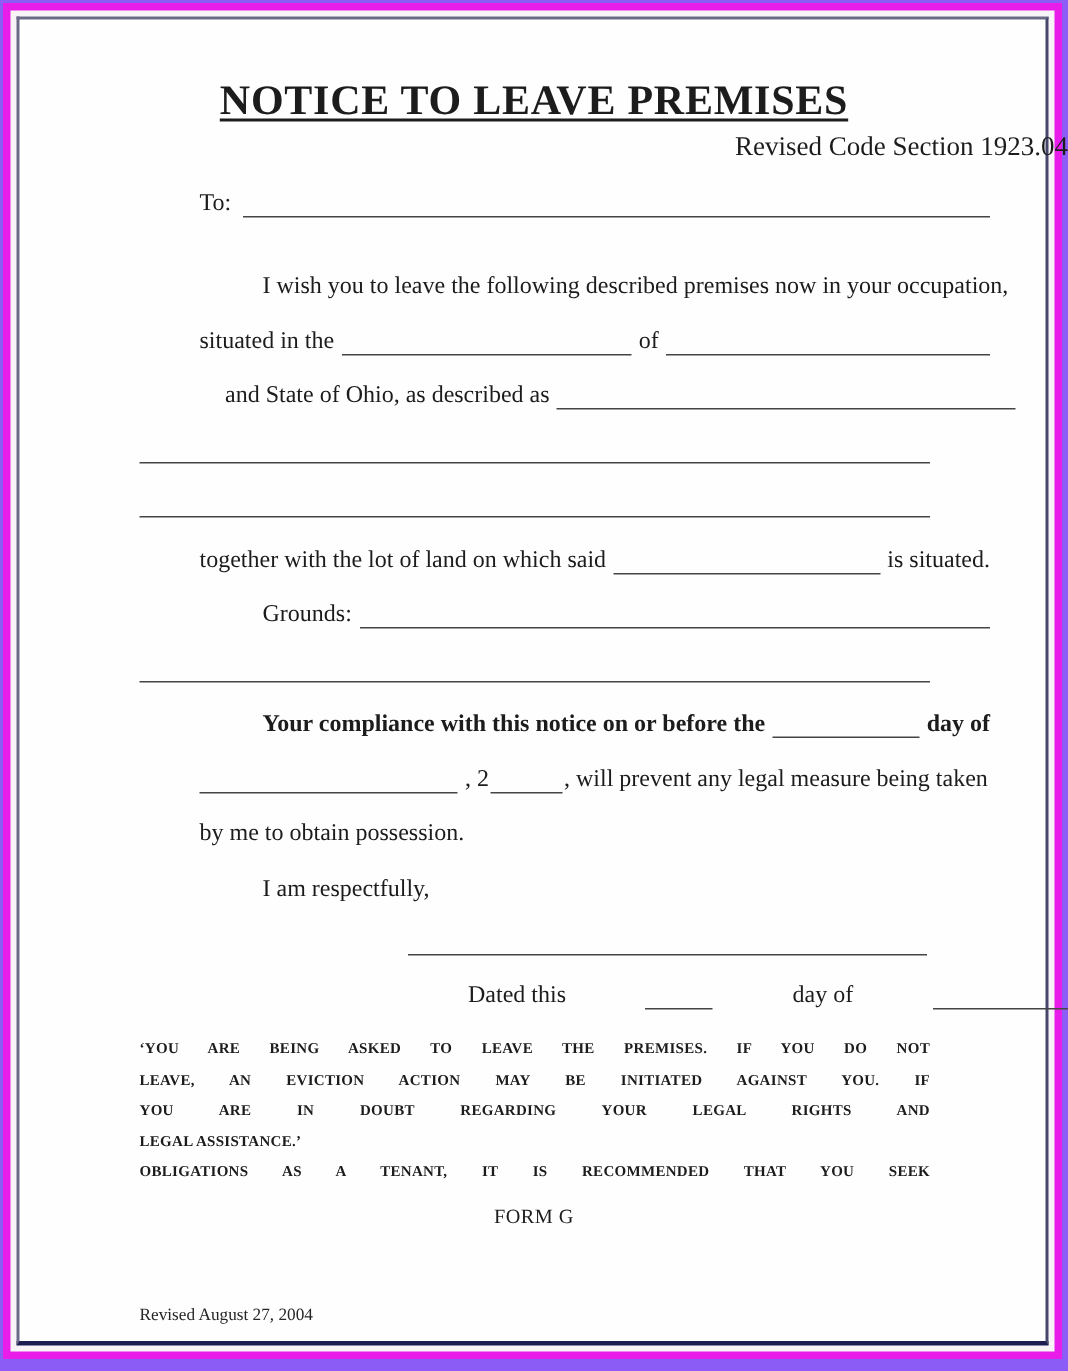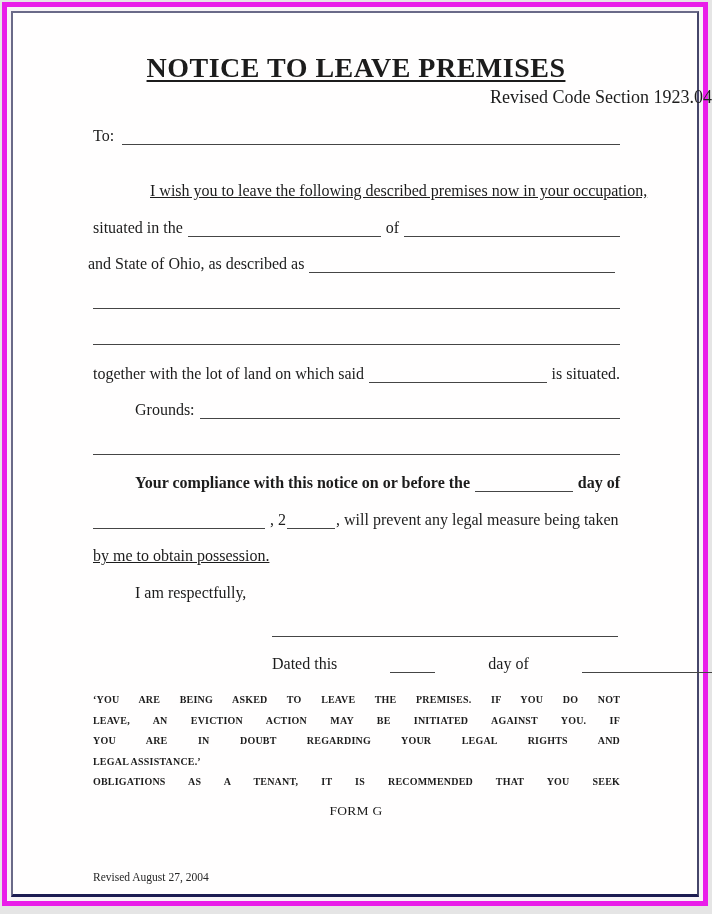--- a/index.html
+++ b/index.html
@@ -1,34 +1,34 @@
 <!DOCTYPE html>
 <html><head>
 <meta charset="utf-8">
 <style>
   html,body{margin:0;padding:0;background:#222;}
   .canvas{
     position:relative;width:712px;height:914px;margin:0 auto;
-    background:#e5e5e5;overflow:hidden;
+    background:#8b5cf6;overflow:hidden;
     font-family:"Liberation Serif","DejaVu Serif",serif;
   }
   .frame-magenta{position:absolute;left:2px;top:2px;right:4px;bottom:8px;background:#e91de9;}
   .frame-gap{position:absolute;left:5px;top:5px;right:5px;bottom:5px;background:#f7f3f7;}
   .page{
     position:absolute;left:4px;top:4px;right:4px;bottom:4px;background:#fffefe;
     border:2px solid #6a6a88;border-right-color:#46466a;border-bottom:3px solid #1c1c52;
   }
   .content{position:absolute;inset:0;color:#1c1c1c;font-size:16px;}
   .doc-title{
     position:absolute;top:52px;left:0;width:100%;text-align:center;
     font-size:28px;font-weight:bold;letter-spacing:.5px;
     text-decoration:underline;text-underline-offset:3px;text-decoration-thickness:2px;
   }
   .doc-subtitle{position:absolute;top:87px;left:0;width:100%;text-align:right;font-size:18px;}
-  .row{position:absolute;display:flex;align-items:flex-end;height:22px;}
+  .row{position:absolute;display:flex;align-items:flex-end;height:22px;margin-left:40px;}
   .t{white-space:nowrap;}
   .blank{display:block;height:5px;border-bottom:1.5px solid #454545;margin:0 5px;}
   .blank.grow{flex:1 1 auto;margin-right:0;}
   .blank.first{margin-left:0;}
   .blank-line{position:absolute;left:93px;width:527px;height:0;border-bottom:1.5px solid #454545;}
   .sig-line{position:absolute;left:272px;width:346px;height:0;border-bottom:1.5px solid #454545;top:636px;}
   .warning{
     position:absolute;left:93px;top:690px;width:527px;
     font-weight:bold;font-size:10px;line-height:20.6px;letter-spacing:.2px;
   }
@@ -50,32 +50,32 @@
   <div class="content">
 
     <div class="doc-title">NOTICE TO LEAVE PREMISES</div>
     <div class="doc-subtitle">Revised Code Section 1923.04</div>
 
     <div class="row" style="top:123px;left:93px;width:527px;">
       <span class="t">To:</span>
       <span class="blank grow" style="margin-left:8px;"></span>
     </div>
 
-    <div class="row" style="top:178px;left:150px;text-decoration:underline;">
+    <div class="row" style="top:178px;left:135px;">
       <span class="t">I wish you to leave the following described premises now in your occupation,</span>
     </div>
 
     <div class="row" style="top:215px;left:93px;width:527px;justify-content:center;">
       <span class="t">situated in the</span>
       <span class="blank" style="width:193px;"></span>
       <span class="t">of</span>
       <span class="blank grow"></span>
     </div>
 
-    <div class="row" style="top:251px;left:88px;width:527px;">
+    <div class="row" style="top:251px;left:110px;width:527px;">
       <span class="t">and State of Ohio, as described as</span>
       <span class="blank grow"></span>
     </div>
 
     <div class="blank-line" style="top:308px;"></div>
     <div class="blank-line" style="top:344px;"></div>
 
     <div class="row" style="top:361px;left:93px;width:527px;">
       <span class="t">together with the lot of land on which said</span>
       <span class="blank grow" style="margin-right:5px;"></span>
@@ -94,21 +94,21 @@
       <span class="t">day of</span>
     </div>
 
     <div class="row" style="top:507px;left:93px;">
       <span class="blank first" style="width:172px;"></span>
       <span class="t">, 2</span>
       <span class="blank" style="width:48px;margin-left:1px;margin-right:1px;"></span>
       <span class="t">, will prevent any legal measure being taken</span>
     </div>
 
-    <div class="row" style="top:543px;left:93px;text-decoration:underline;">
+    <div class="row" style="top:543px;left:93px;">
       <span class="t">by me to obtain possession.</span>
     </div>
 
     <div class="row" style="top:580px;left:135px;">
       <span class="t">I am respectfully,</span>
     </div>
 
     <div class="sig-line"></div>
 
     <div class="row" style="top:651px;left:272px;gap:48px;">

